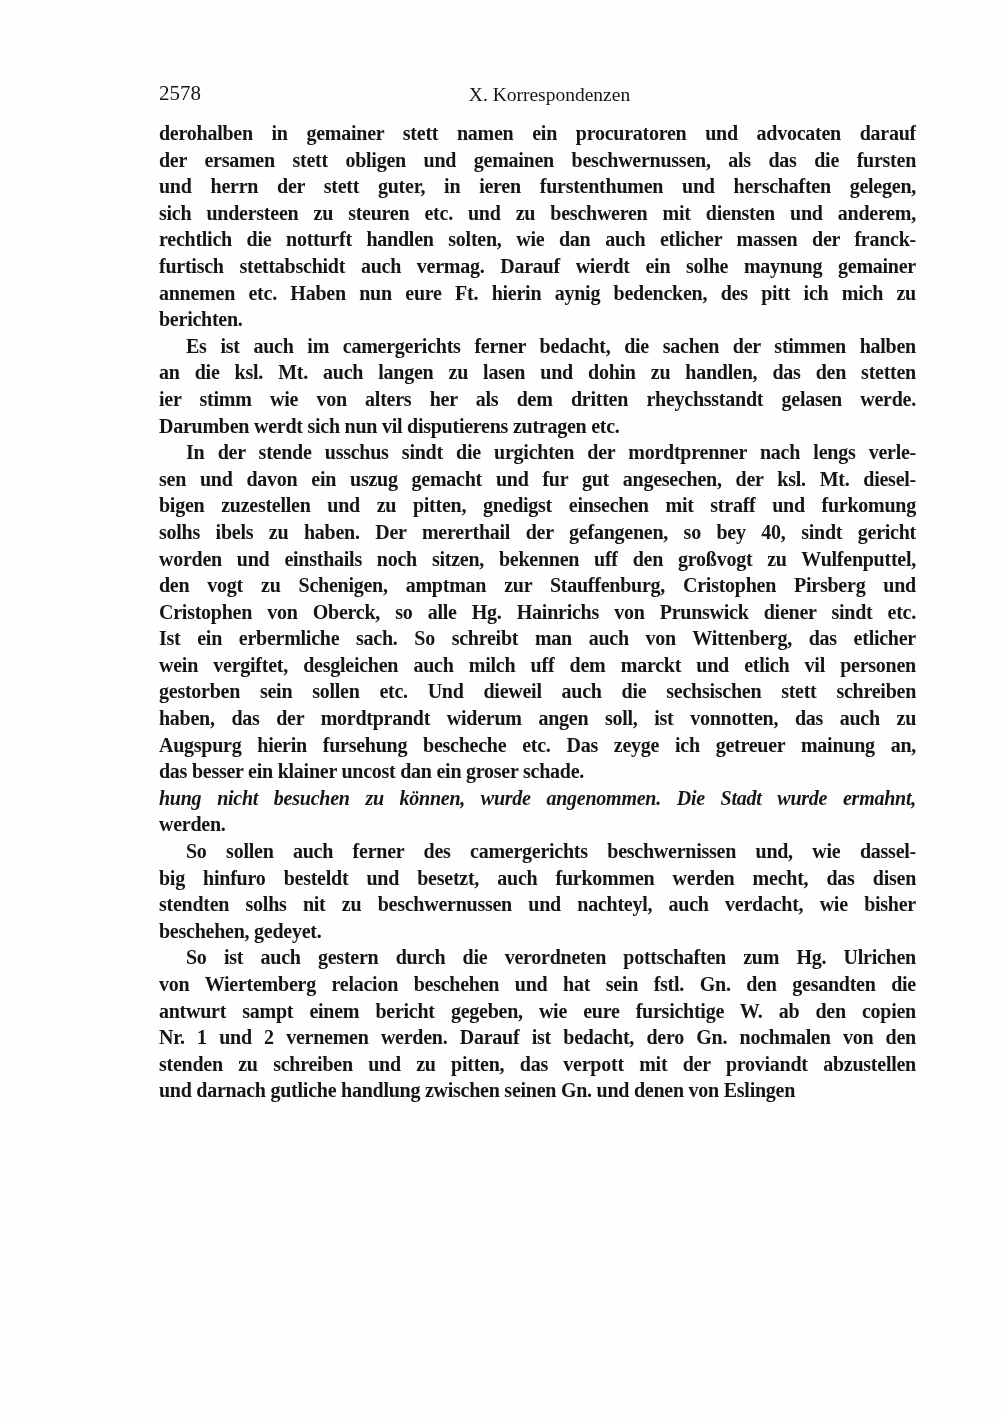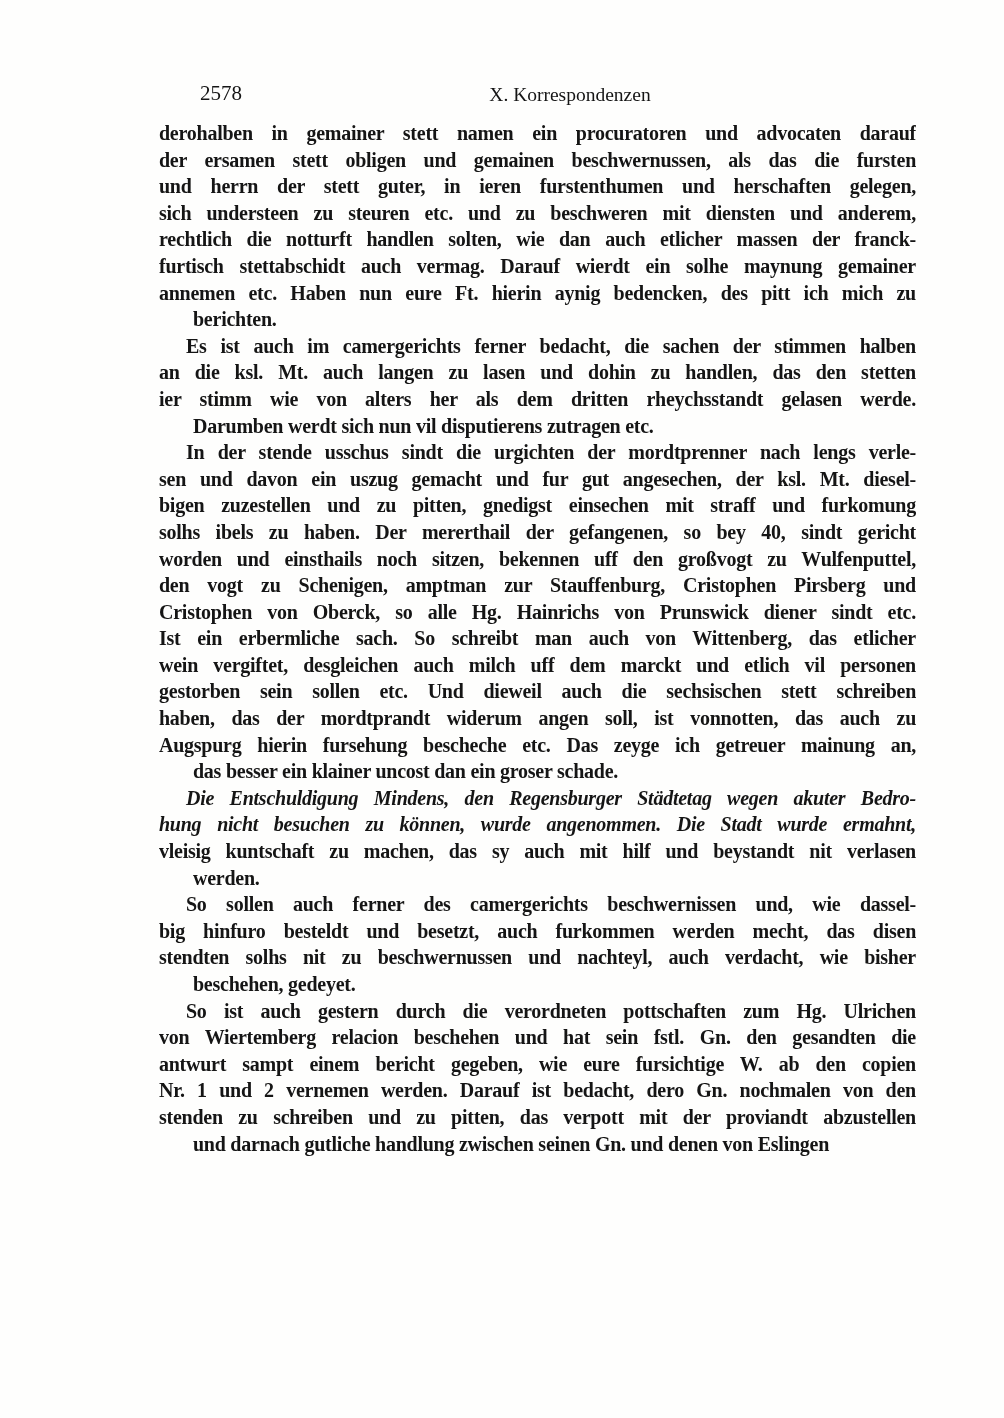--- a/index.html
+++ b/index.html
@@ -23,21 +23,20 @@
     left: 159px;
     top: 80px;
     width: 757px;
   }
   .header-row {
     position: relative;
     height: 27px;
     margin-bottom: 13px;
     font-size: 21px;
     line-height: 27px;
-    margin-left: 41px;
   }
   .page-number {
     position: absolute;
     left: 0;
     top: 0;
   }
   .running-title {
     position: absolute;
     left: 12px;
     width: 100%;
@@ -52,21 +51,20 @@
     font-weight: bold;
   }
   .line {
     text-align: justify;
     text-align-last: justify;
     white-space: normal;
     overflow: hidden;
   }
   .line.last {
     text-align-last: left;
-    margin-left: 34px;
   }
   .line.indent {
     text-indent: 27px;
   }
   .line.italic {
     font-style: italic;
   }
 </style>
 </head>
 <body>
@@ -96,23 +94,21 @@
         <div class="line">solhs ibels zu haben. Der mererthail der gefangenen, so bey 40, sindt gericht</div>
         <div class="line">worden und einsthails noch sitzen, bekennen uff den großvogt zu Wulfenputtel,</div>
         <div class="line">den vogt zu Schenigen, amptman zur Stauffenburg, Cristophen Pirsberg und</div>
         <div class="line">Cristophen von Oberck, so alle Hg. Hainrichs von Prunswick diener sindt etc.</div>
         <div class="line">Ist ein erbermliche sach. So schreibt man auch von Wittenberg, das etlicher</div>
         <div class="line">wein vergiftet, desgleichen auch milch uff dem marckt und etlich vil personen</div>
         <div class="line">gestorben sein sollen etc. Und dieweil auch die sechsischen stett schreiben</div>
         <div class="line">haben, das der mordtprandt widerum angen soll, ist vonnotten, das auch zu</div>
         <div class="line">Augspurg hierin fursehung bescheche etc. Das zeyge ich getreuer mainung an,</div>
         <div class="line last">das besser ein klainer uncost dan ein groser schade.</div>
-        <div class="line italic indent">Die Entschuldigung Mindens, den Regensburger Städtetag wegen akuter Bedro-</div>
         <div class="line italic">hung nicht besuchen zu können, wurde angenommen. Die Stadt wurde ermahnt,</div>
-        <div class="line">vleisig kuntschaft zu machen, das sy auch mit hilf und beystandt nit verlasen</div>
         <div class="line last">werden.</div>
         <div class="line indent">So sollen auch ferner des camergerichts beschwernissen und, wie dassel-</div>
         <div class="line">big hinfuro besteldt und besetzt, auch furkommen werden mecht, das disen</div>
         <div class="line">stendten solhs nit zu beschwernussen und nachteyl, auch verdacht, wie bisher</div>
         <div class="line last">beschehen, gedeyet.</div>
         <div class="line indent">So ist auch gestern durch die verordneten pottschaften zum Hg. Ulrichen</div>
         <div class="line">von Wiertemberg relacion beschehen und hat sein fstl. Gn. den gesandten die</div>
         <div class="line">antwurt sampt einem bericht gegeben, wie eure fursichtige W. ab den copien</div>
         <div class="line">Nr. 1 und 2 vernemen werden. Darauf ist bedacht, dero Gn. nochmalen von den</div>
         <div class="line">stenden zu schreiben und zu pitten, das verpott mit der proviandt abzustellen</div>

